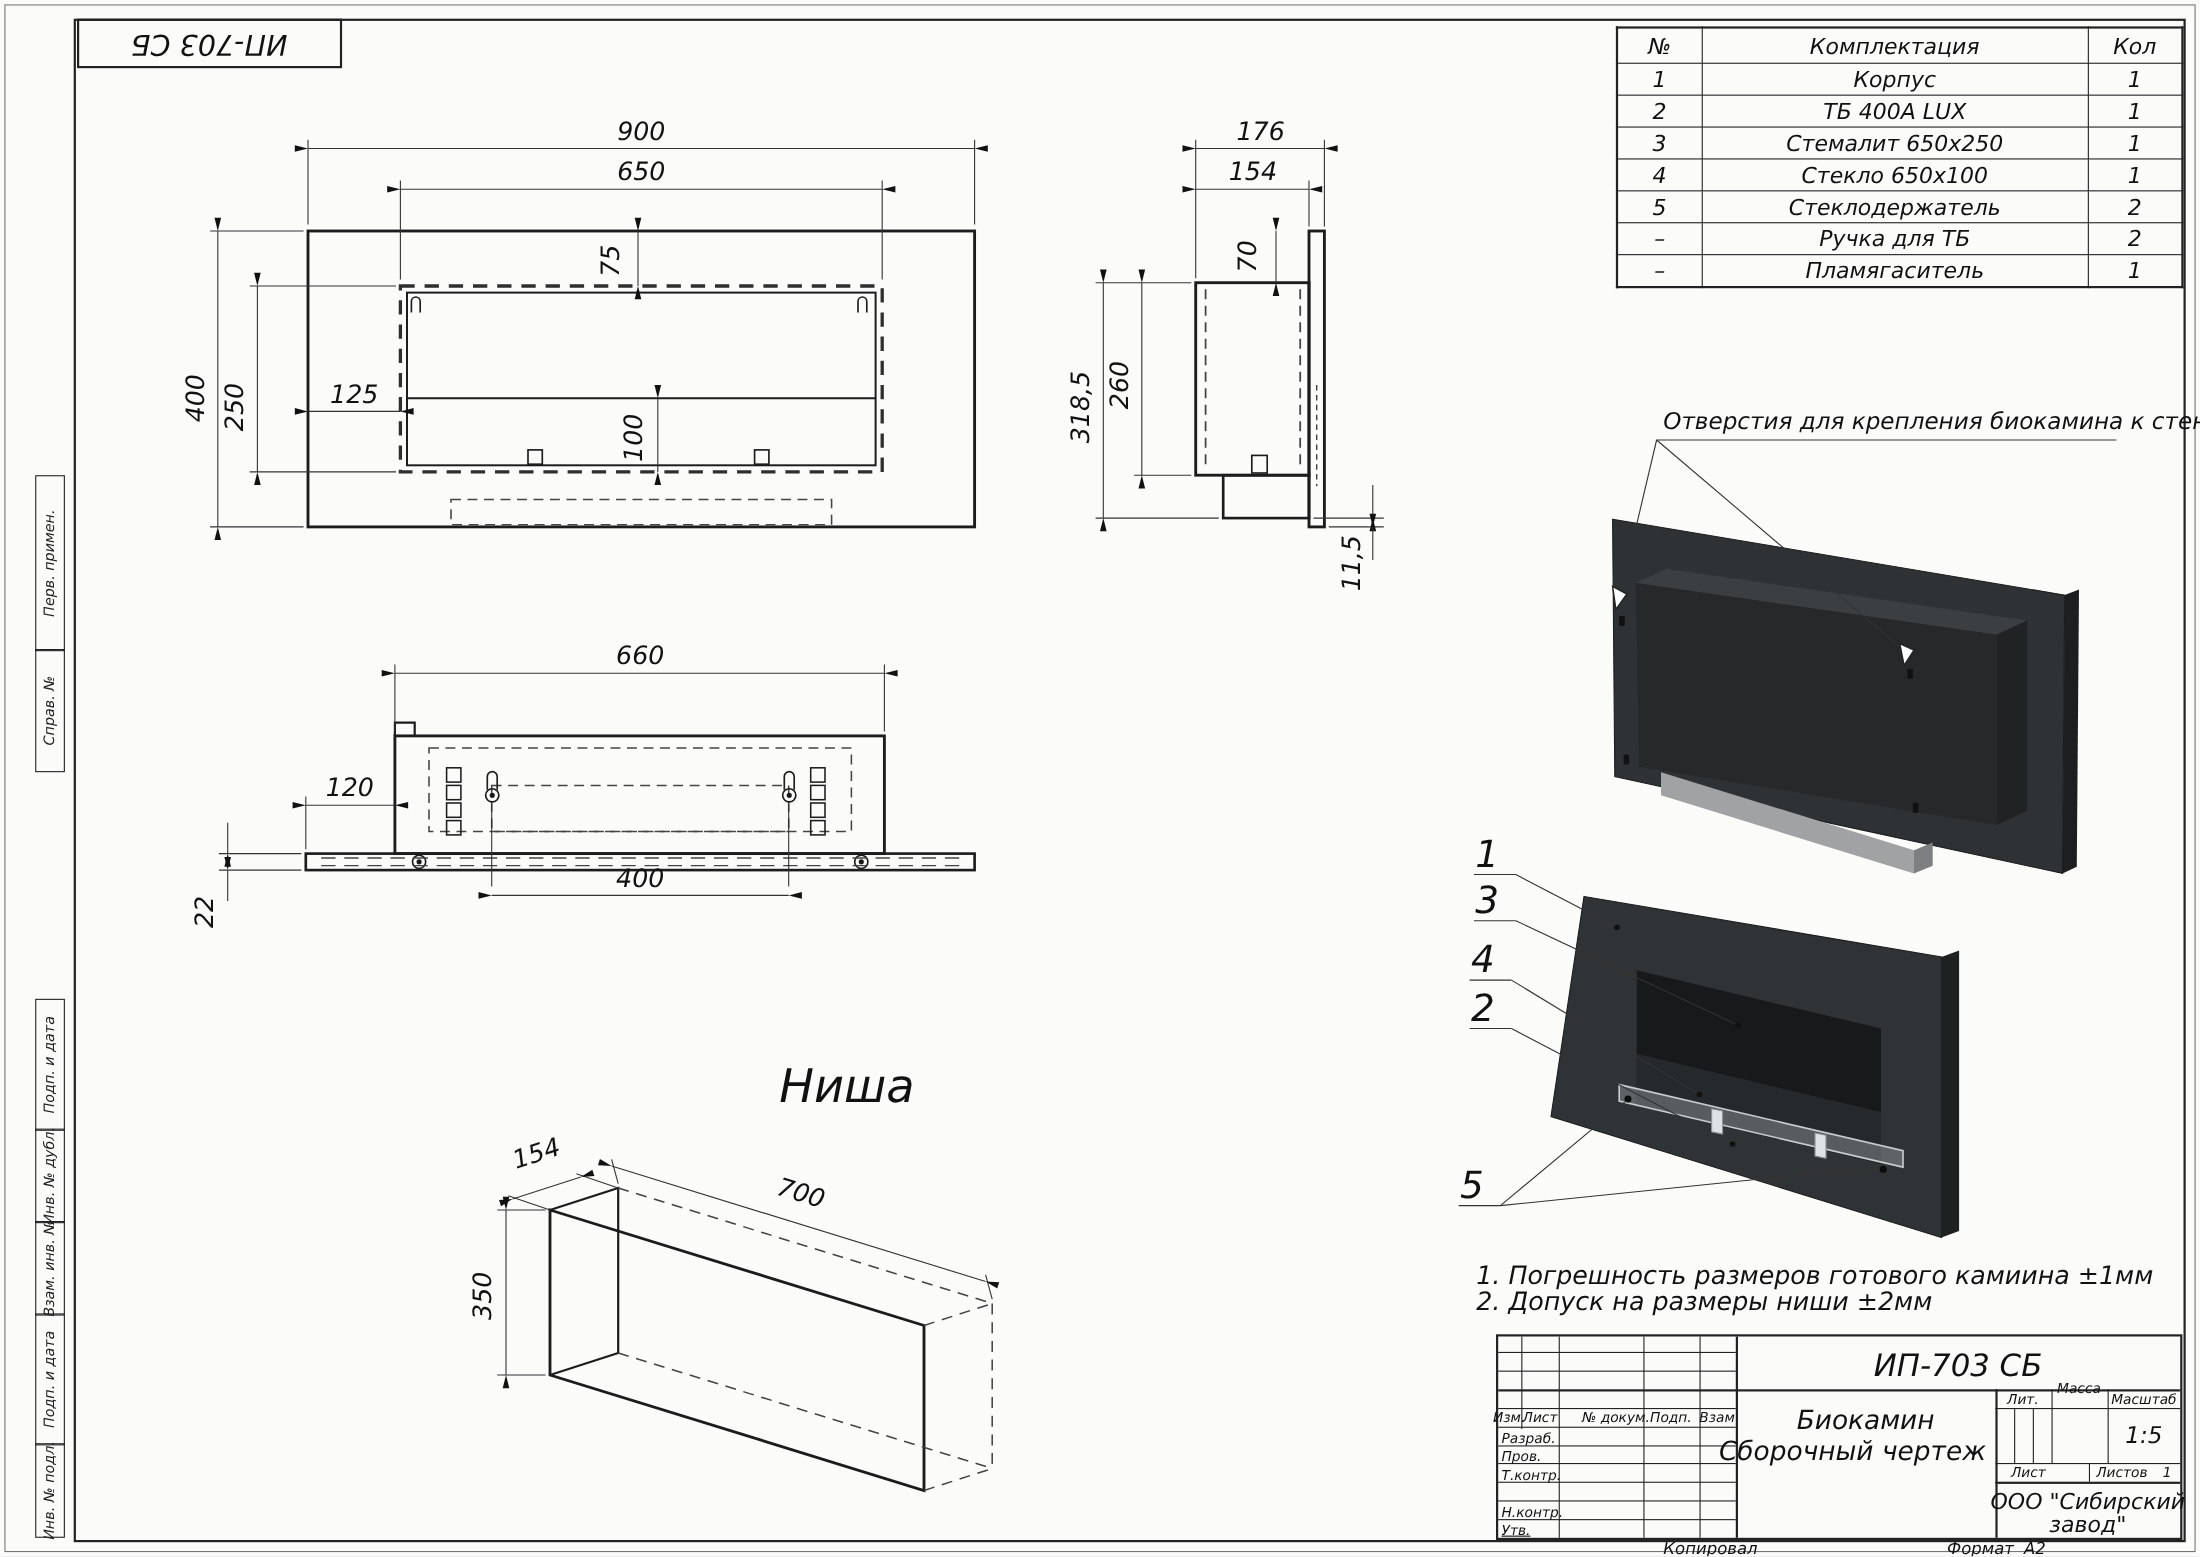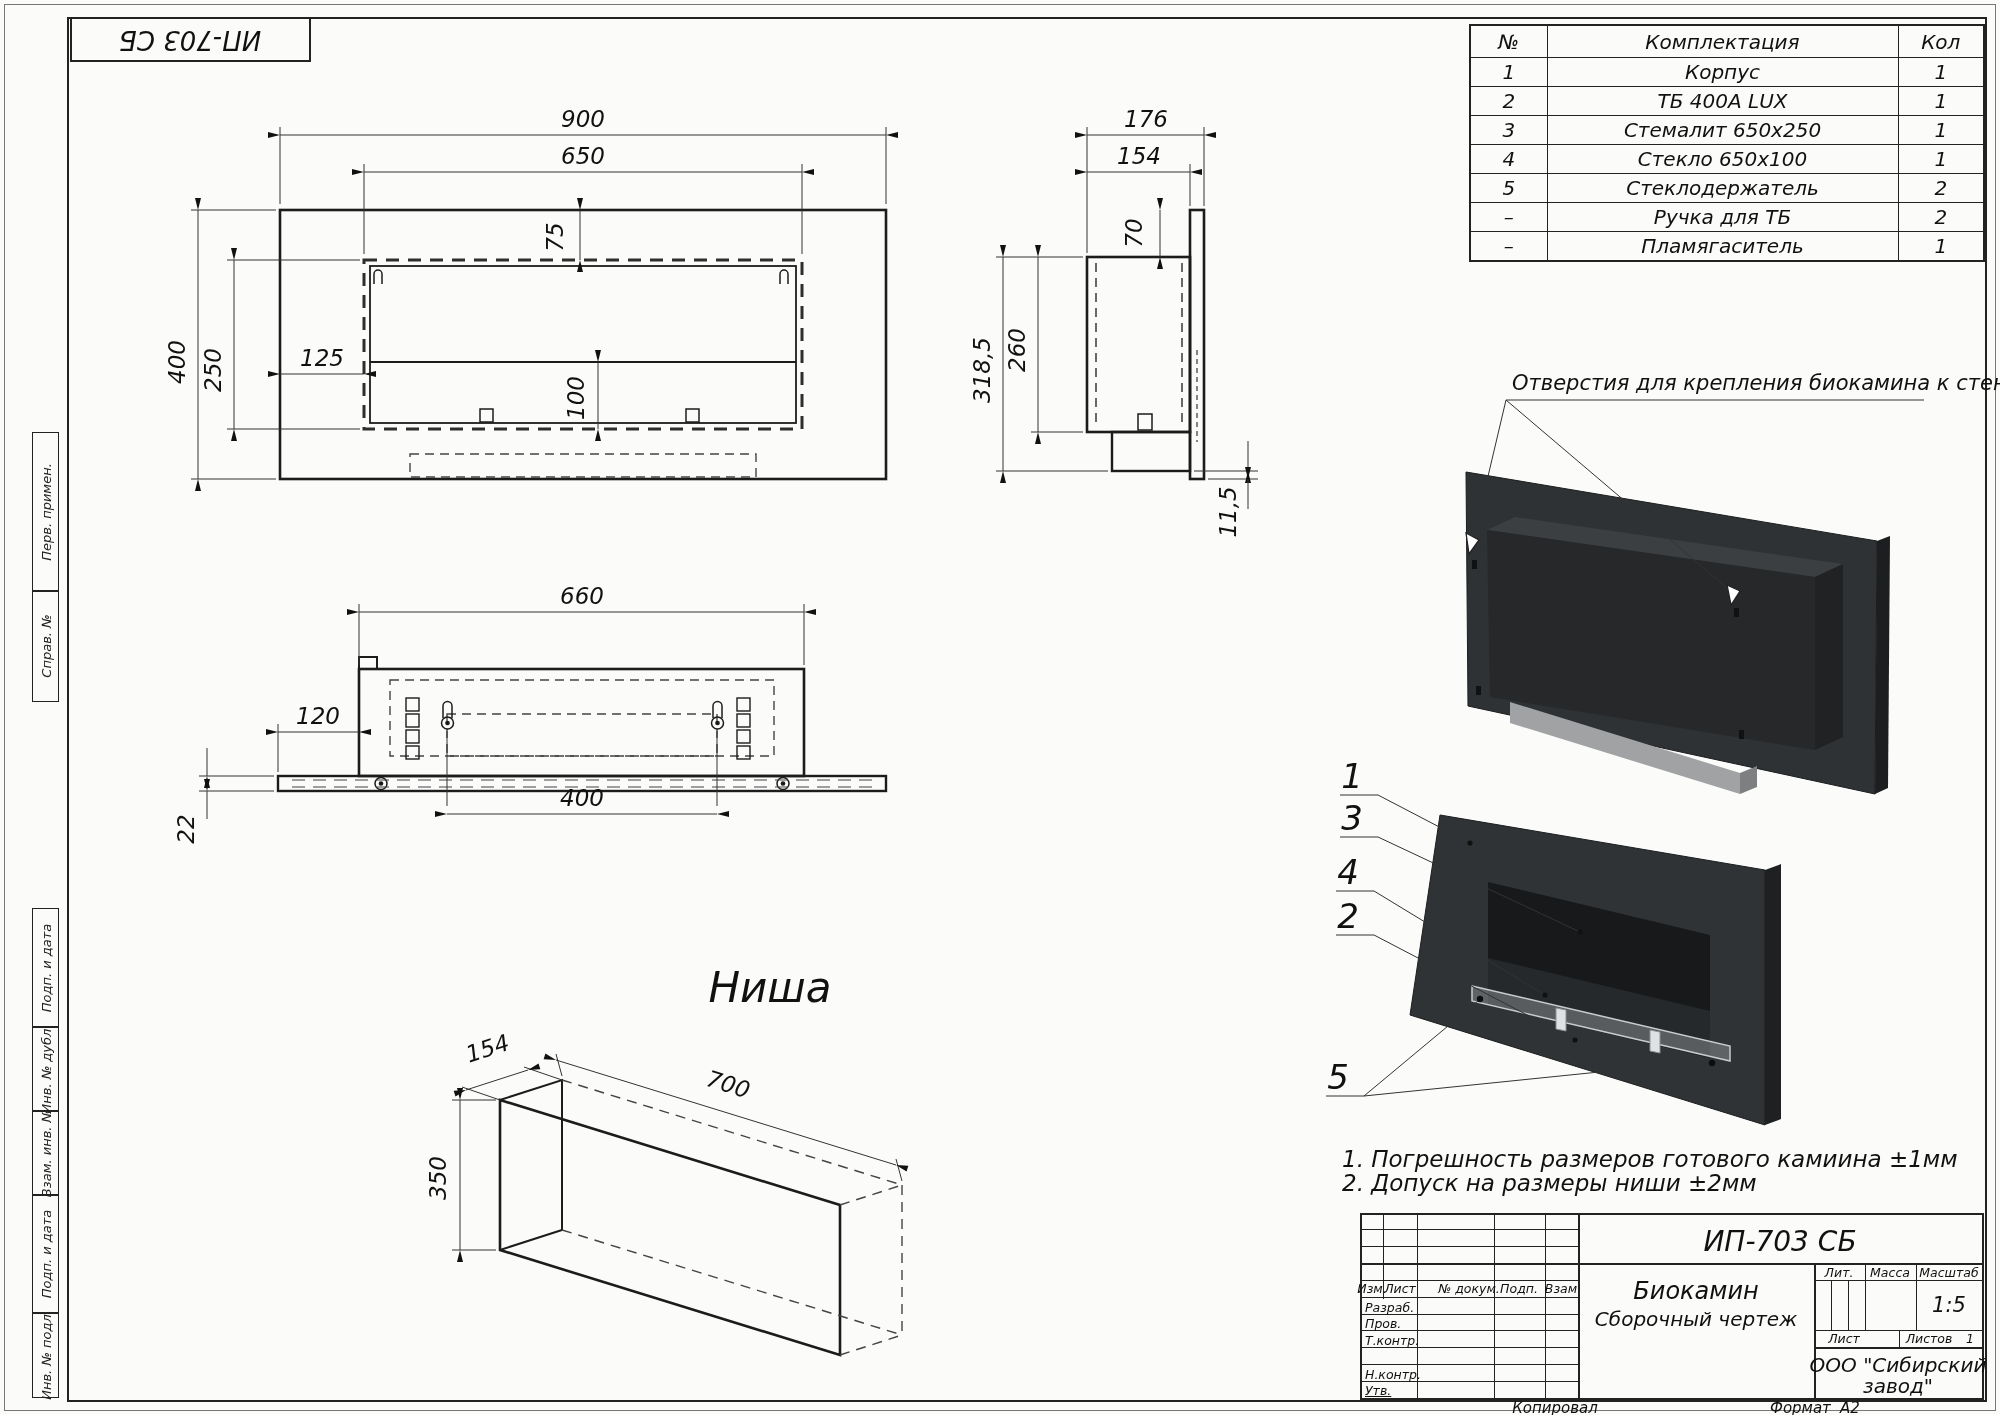--- a/index.html
+++ b/index.html
@@ -368,23 +368,23 @@
     <div class="hl" style="left:0;top:99px;width:216px;"></div>
     <div class="hl" style="left:0;top:115px;width:216px;"></div>
     <div class="hl" style="left:452px;top:115px;width:168px;"></div>
     <div class="hl" style="left:0;top:132px;width:216px;"></div>
     <div class="hl" style="left:452px;top:132px;width:168px;height:2px;"></div>
     <div class="hl" style="left:0;top:149px;width:216px;"></div>
     <div class="hl" style="left:0;top:166px;width:216px;"></div>
 
     <div class="lbl cent" style="left:418px;top:26px;font-size:28px;">ИП-703 СБ</div>
     <div class="lbl cent" style="left:334px;top:76px;font-size:24px;">Биокамин</div>
-    <div class="lbl cent" style="left:334px;top:104px;font-size:20px;">Сборочный чертеж</div>
+    <div class="lbl cent" style="left:322px;top:104px;font-size:24px;">Сборочный чертеж</div>
     <div class="lbl cent" style="left:477px;top:57px;text-align:right;">Лит.</div>
-    <div class="lbl cent" style="left:528px;top:57px;text-align:right;">Масса</div>
+    <div class="lbl cent" style="left:528px;top:47px;text-align:right;">Масса</div>
     <div class="lbl cent" style="left:587px;top:57px;">Масштаб</div>
     <div class="lbl cent" style="left:587px;top:90px;font-size:21px;">1:5</div>
     <div class="lbl cent" style="left:482px;top:123px;">Лист</div>
     <div class="lbl cent" style="left:567px;top:123px;">Листов</div>
     <div class="lbl cent" style="left:608px;top:123px;">1</div>
     <div class="lbl cent" style="left:536px;top:150px;font-size:20px;">ООО "Сибирский</div>
     <div class="lbl cent" style="left:536px;top:171px;font-size:20px;">завод"</div>
 
     <div class="lbl cent" style="left:10px;top:73px;">Изм.</div>
     <div class="lbl cent" style="left:38px;top:73px;">Лист</div>

